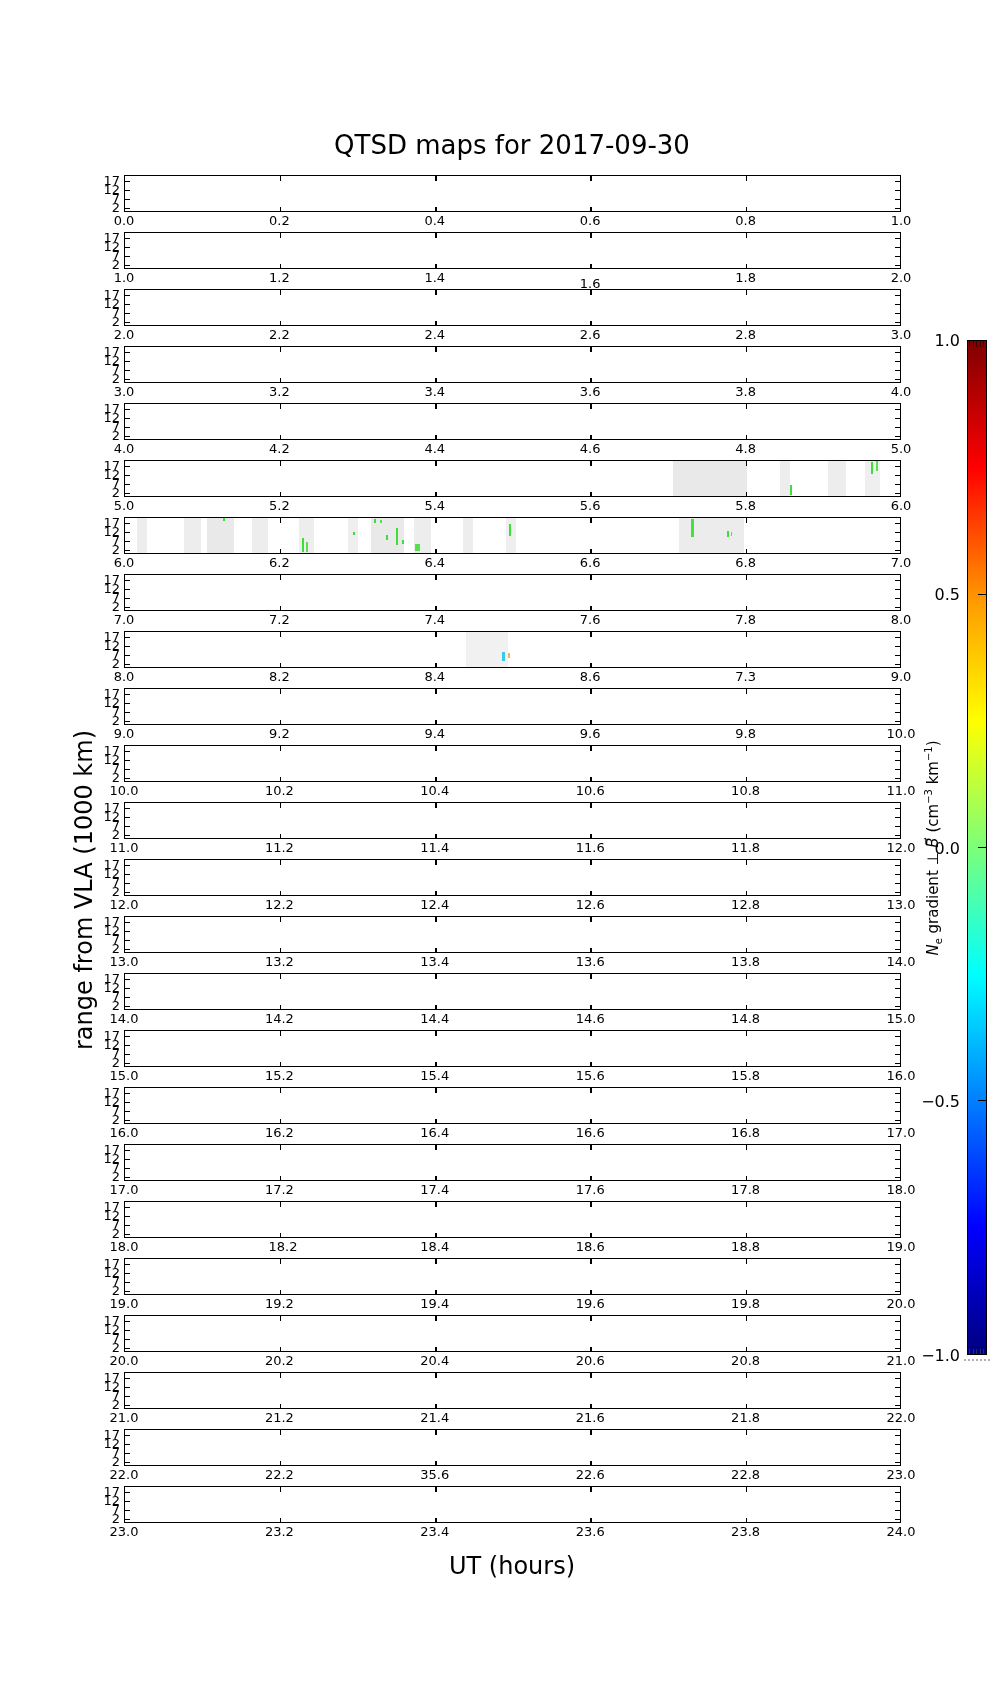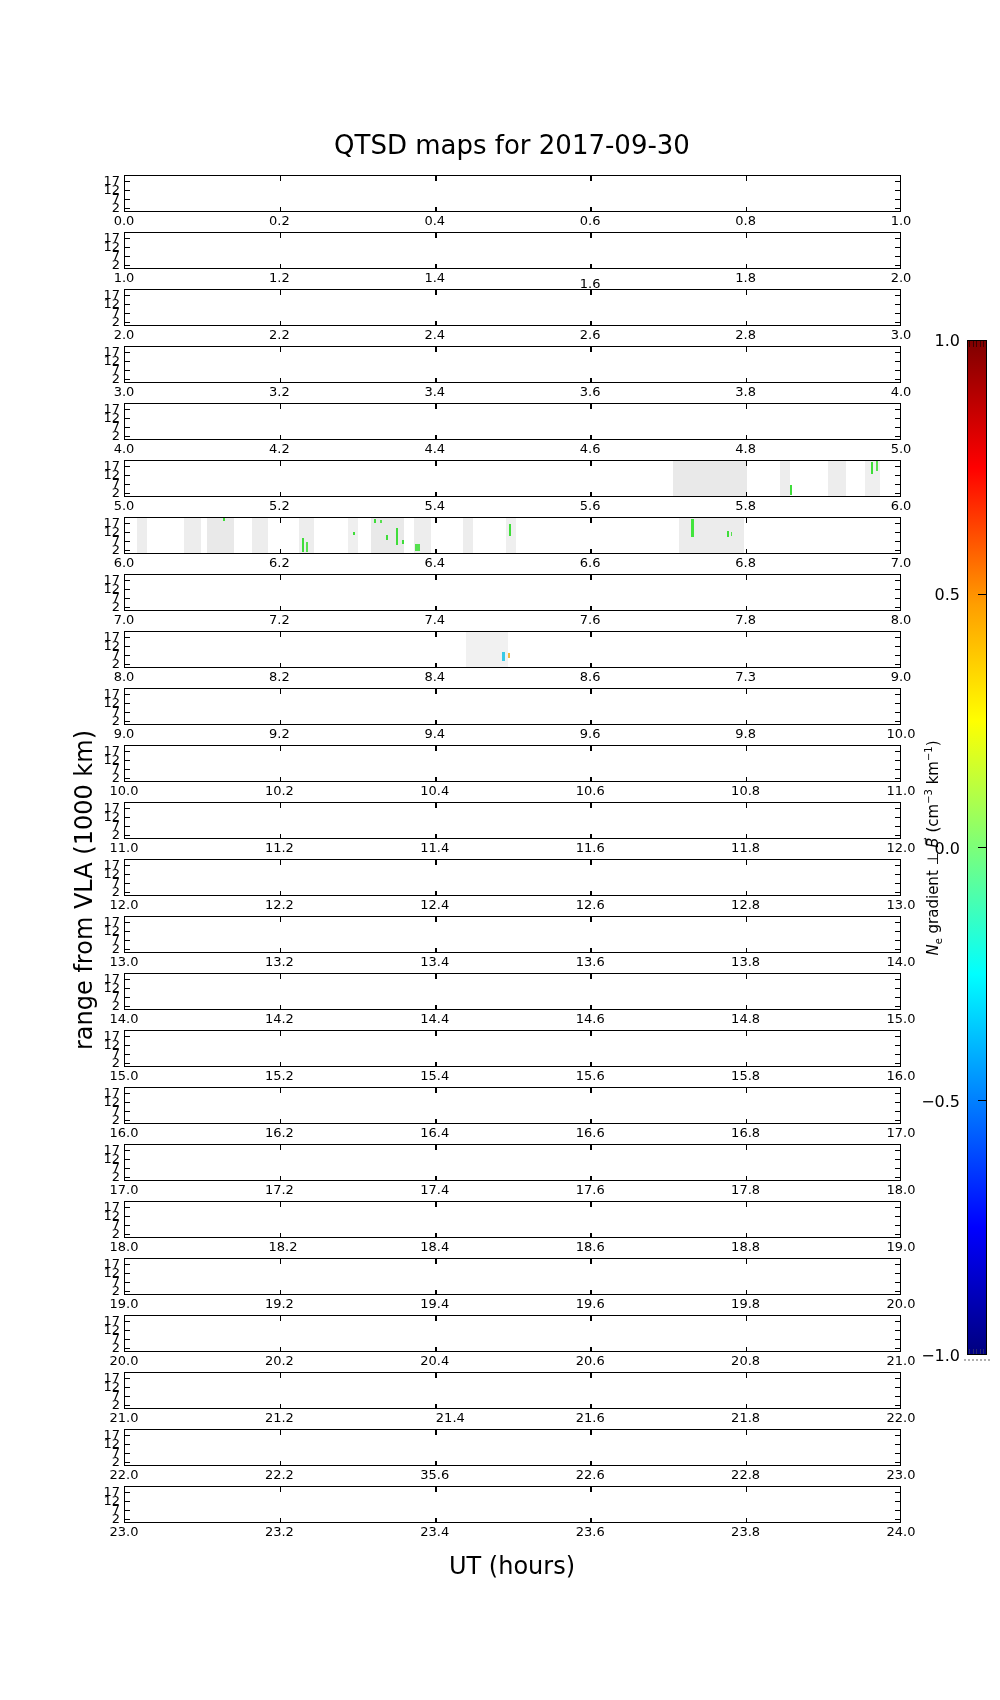--- a/index.html
+++ b/index.html
@@ -672,21 +672,21 @@
         <div class="tick" style="right: 0px; top: 4.5px; width: 5px; height: 1.2px;"></div>
         <div class="tick" style="left: 0px; top: 13.5px; width: 5px; height: 1.2px;"></div>
         <div class="tick" style="right: 0px; top: 13.5px; width: 5px; height: 1.2px;"></div>
         <div class="tick" style="left: 0px; top: 22.5px; width: 5px; height: 1.2px;"></div>
         <div class="tick" style="right: 0px; top: 22.5px; width: 5px; height: 1.2px;"></div>
         <div class="tick" style="left: 0px; top: 31.5px; width: 5px; height: 1.2px;"></div>
         <div class="tick" style="right: 0px; top: 31.5px; width: 5px; height: 1.2px;"></div>
       </div>
       <div class="xt" style="left: 94px; top: 1411px;">21.0</div>
       <div class="xt" style="left: 249.4px; top: 1411px;">21.2</div>
-      <div class="xt" style="left: 404.8px; top: 1411px; text-align: right;">21.4</div>
+      <div class="xt" style="left: 404.8px; top: 1411px;">21.4</div>
       <div class="xt" style="left: 560.2px; top: 1411px;">21.6</div>
       <div class="xt" style="left: 715.6px; top: 1411px;">21.8</div>
       <div class="xt" style="left: 871px; top: 1411px;">22.0</div>
       <div class="yt" style="left: 86px; top: 1371px;">17</div>
       <div class="yt" style="left: 86px; top: 1380px;">12</div>
       <div class="yt" style="left: 86px; top: 1389px;">7</div>
       <div class="yt" style="left: 86px; top: 1398px;">2</div>
       <div class="row" style="left: 124px; top: 1429px; width: 777px; height: 37px;">
         <div class="tick" style="left: 154.65px; top: 0px; width: 1.5px; height: 4.5px;"></div>
         <div class="tick" style="left: 154.65px; bottom: 0px; width: 1.5px; height: 4.5px;"></div>

